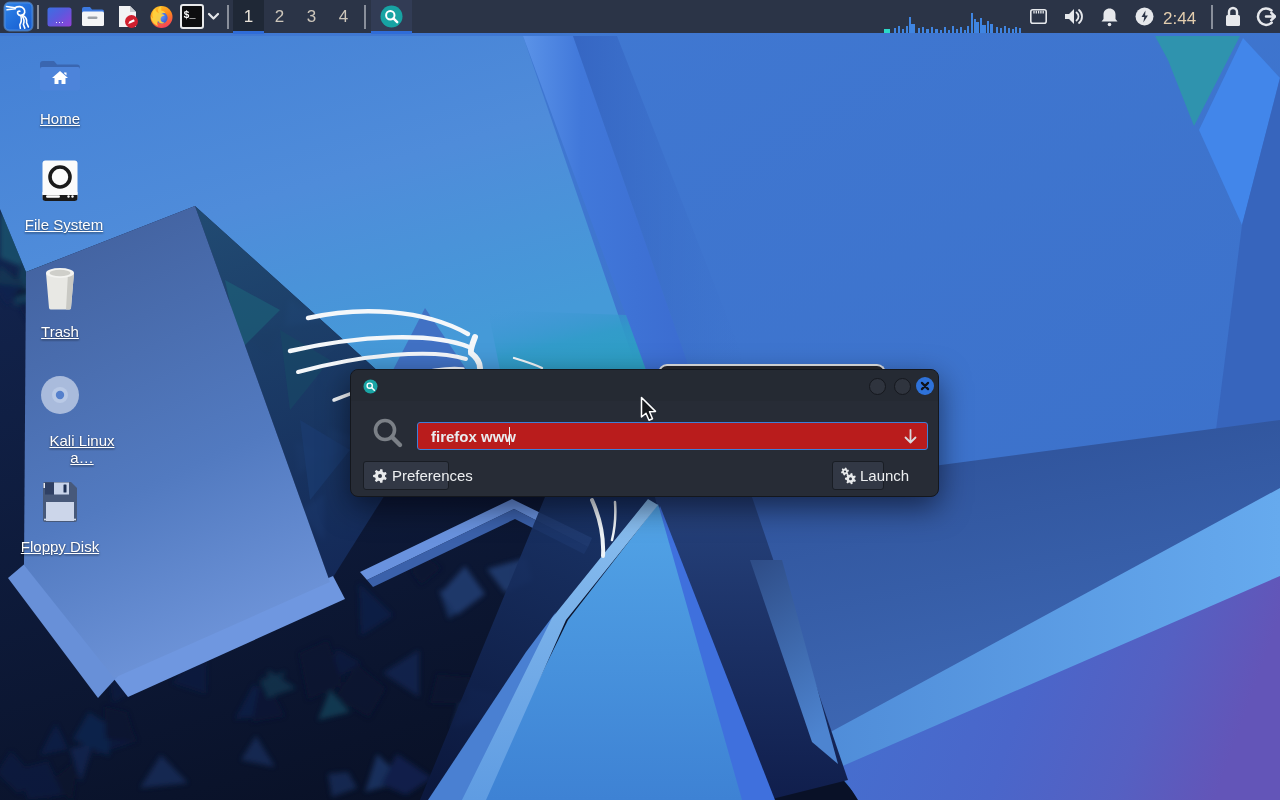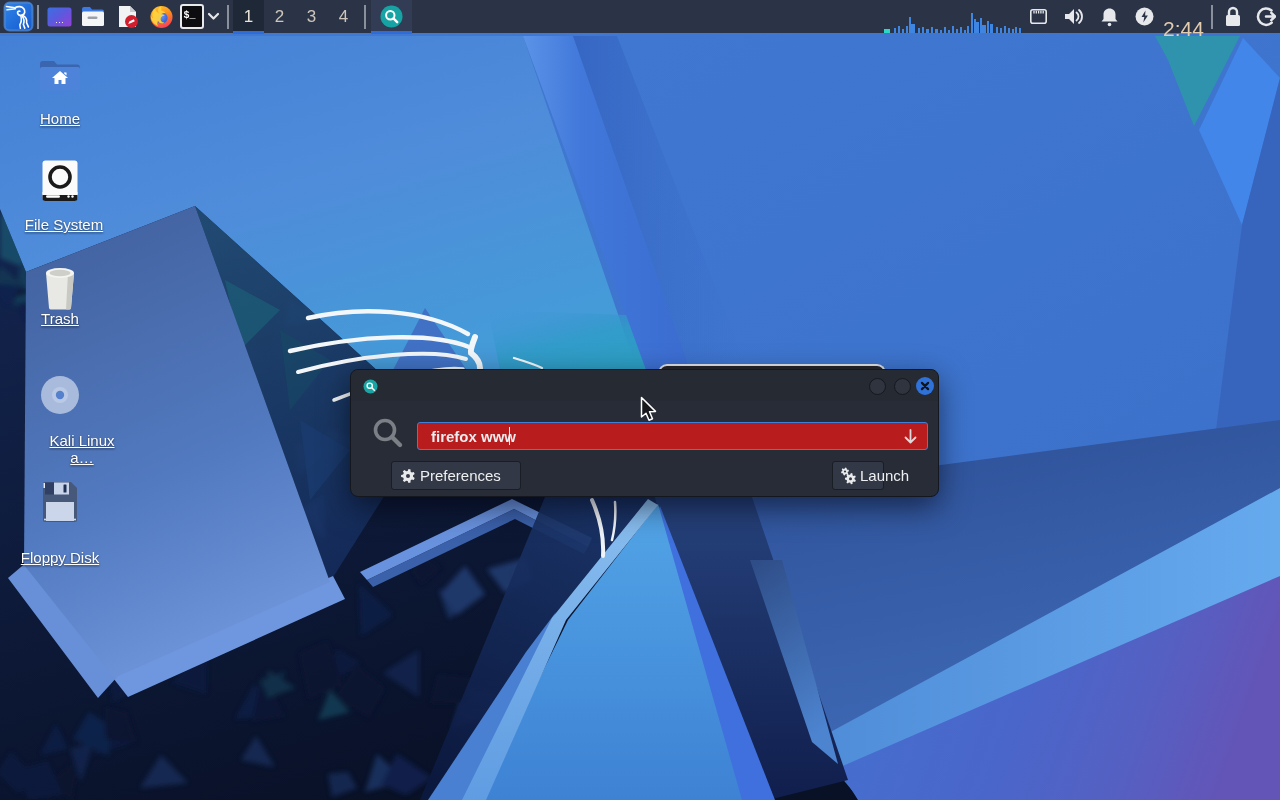--- a/index.html
+++ b/index.html
@@ -282,21 +282,21 @@
     <circle cx="14" cy="13" r="9.5" fill="none" stroke="#7b8087" stroke-width="3.6"></circle>
     <line x1="21" y1="20" x2="29" y2="28" stroke="#7b8087" stroke-width="4.4" stroke-linecap="round"></line>
   </svg>
   <div id="searchbox">
     <div id="searchtext">firefox www</div>
     <div id="caret"></div>
     <svg style="position:absolute;right:8px;top:5px" width="17" height="17" viewBox="0 0 17 17">
       <path d="M8.5 2 V14 M3.5 9.5 L8.5 14.5 L13.5 9.5" stroke="#d9dbdf" stroke-width="1.8" fill="none" stroke-linecap="round" stroke-linejoin="round"></path>
     </svg>
   </div>
-  <div class="dbtn" style="left:12px;width:130px;margin-left:28px;">
+  <div class="dbtn" style="left:12px;width:86px;">
     <svg style="position:absolute;left:8px;top:6px" width="16" height="16" viewBox="0 0 16 16">
       <path d="M8.47,1.02 L10.61,1.50 L10.52,3.56 L11.76,4.56 L13.75,4.01 L14.70,5.99 L13.04,7.20 L13.04,8.80 L14.70,10.01 L13.75,11.99 L11.76,11.44 L10.52,12.44 L10.61,14.50 L8.47,14.98 L7.66,13.09 L6.10,12.73 L4.55,14.09 L2.83,12.72 L3.81,10.90 L3.12,9.47 L1.09,9.10 L1.09,6.90 L3.12,6.53 L3.81,5.10 L2.83,3.28 L4.55,1.91 L6.10,3.27 L7.66,2.91 Z" fill="#e8eaec"></path>
       <circle cx="8" cy="8" r="2" fill="#323845"></circle>
     </svg>
     <span class="txt" style="left:28px;">Preferences</span>
   </div>
   <div class="dbtn" style="left:481px;width:52px;">
     <svg style="position:absolute;left:7px;top:5px" width="18" height="18" viewBox="0 0 18 18">
       <g fill="#e8eaec">
         <path d="M5.31,0.51 L6.72,0.89 L6.64,2.11 L7.39,2.86 L8.61,2.78 L8.99,4.19 L7.89,4.73 L7.62,5.75 L8.30,6.77 L7.27,7.80 L6.25,7.12 L5.23,7.39 L4.69,8.49 L3.28,8.11 L3.36,6.89 L2.61,6.14 L1.39,6.22 L1.01,4.81 L2.11,4.27 L2.38,3.25 L1.70,2.23 L2.73,1.20 L3.75,1.88 L4.77,1.61 Z"></path>
@@ -451,21 +451,21 @@
 
   <svg style="position:absolute;left:1100px;top:7px" width="19" height="20" viewBox="0 0 19 20">
     <path d="M9.5,1.5 c3.5,0 6,2.5 6,6 v4.5 l2,2.5 h-16 l2,-2.5 v-4.5 c0,-3.5 2.5,-6 6,-6 Z" fill="#e6e8ec"></path>
     <circle cx="9.5" cy="17.5" r="1.8" fill="#e6e8ec"></circle>
   </svg>
 
   <svg style="position:absolute;left:1135px;top:7px" width="19" height="19" viewBox="0 0 19 19">
     <circle cx="9.5" cy="9.5" r="9" fill="#e6e8ec"></circle>
     <path d="M10.5,3.5 L6.5,10 h2.8 l-1,5.5 l4.6,-7 h-2.8 Z" fill="#2b3447"></path>
   </svg>
-  <div style="position:absolute;left:1163px;top:12px;height:38px;line-height:33px;font-size:21px;color:#e3cdae;">2:44</div>
+  <div style="position:absolute;left:1163px;top:2px;height:38px;line-height:33px;font-size:17px;color:#e3cdae;">2:44</div>
   <div class="psep" style="left:1211px;"></div>
 
   <svg style="position:absolute;left:1224px;top:6px" width="18" height="21" viewBox="0 0 18 21">
     <rect x="2" y="9" width="14" height="11" rx="1.5" fill="#e6e8ec"></rect>
     <path d="M5,9 v-3 a4,4 0 0 1 8,0 v3" stroke="#e6e8ec" stroke-width="2.4" fill="none"></path>
   </svg>
 
   <svg style="position:absolute;left:1255px;top:6px" width="21" height="21" viewBox="0 0 21 21">
     <path d="M16.5,4.5 a8.2,8.2 0 1 0 0.2,12.2" stroke="#e6e8ec" stroke-width="2.5" fill="none" stroke-linecap="round"></path>
     <path d="M11,10.5 h8.5 M16.3,6.8 l3.7,3.7 l-3.7,3.7" stroke="#e6e8ec" stroke-width="2.5" fill="none" stroke-linecap="round" stroke-linejoin="round"></path>
@@ -492,35 +492,35 @@
   </svg>
   <div class="lab" style="margin-top:15px;padding-left:8px;">File System</div>
 </div>
 <div class="dicon" style="left:0;top:267px;">
   <svg width="34" height="43" viewBox="0 0 34 43">
     <path d="M3,6 L6,41 a2,2 0 0 0 2,1.5 h18 a2,2 0 0 0 2,-1.5 L31,6 Z" fill="#e8e8e4"></path>
     <path d="M25,6 L23,42.5 h3 a2,2 0 0 0 2,-1.5 L31,6 Z" fill="#c9c9c4"></path>
     <ellipse cx="17" cy="6" rx="14" ry="5" fill="#f4f4f1"></ellipse>
     <ellipse cx="17" cy="6" rx="10.5" ry="3.2" fill="#cfcfca"></ellipse>
   </svg>
-  <div class="lab" style="">Trash</div>
+  <div class="lab" style="margin-top:13px;">Trash</div>
 </div>
 <div class="dicon" style="left:0;top:375px;">
   <svg width="40" height="40" viewBox="0 0 40 40">
     <circle cx="20" cy="20" r="19" fill="#a9bbdc"></circle>
     <circle cx="20" cy="20" r="8" fill="#bacae6"></circle>
     <circle cx="20" cy="20" r="4.2" fill="#5580cc"></circle>
   </svg>
   <div class="lab" style="margin-top:17px;padding-left:44px;">Kali Linux a…</div>
 </div>
 <div class="dicon" style="left:0;top:481px;">
   <svg width="36" height="42" viewBox="0 0 36 42">
     <path d="M1,3 a2,2 0 0 1 2,-2 h26 l6,6 v32 a2,2 0 0 1 -2,2 h-30 a2,2 0 0 1 -2,-2 Z" fill="#47597a"></path>
     <rect x="3" y="1.5" width="9" height="12" fill="#2f4064"></rect>
     <rect x="12" y="1.5" width="15" height="12" fill="#c8d4ea"></rect>
     <rect x="21.5" y="3.5" width="3" height="8" rx="0.5" fill="#1d3054"></rect>
     <rect x="4" y="21" width="28" height="19" fill="#ccd6ea"></rect>
     <rect x="1.5" y="2" width="1.5" height="5" fill="#e8ecf4"></rect>
     <circle cx="3" cy="38.5" r="1" fill="#dfe5f0"></circle>
       <circle cx="33" cy="38.5" r="1" fill="#dfe5f0"></circle>
   </svg>
-  <div class="lab" style="margin-top:26px;">Floppy Disk</div>
+  <div class="lab" style="margin-top:15px;">Floppy Disk</div>
 </div>
 
 </body></html>

